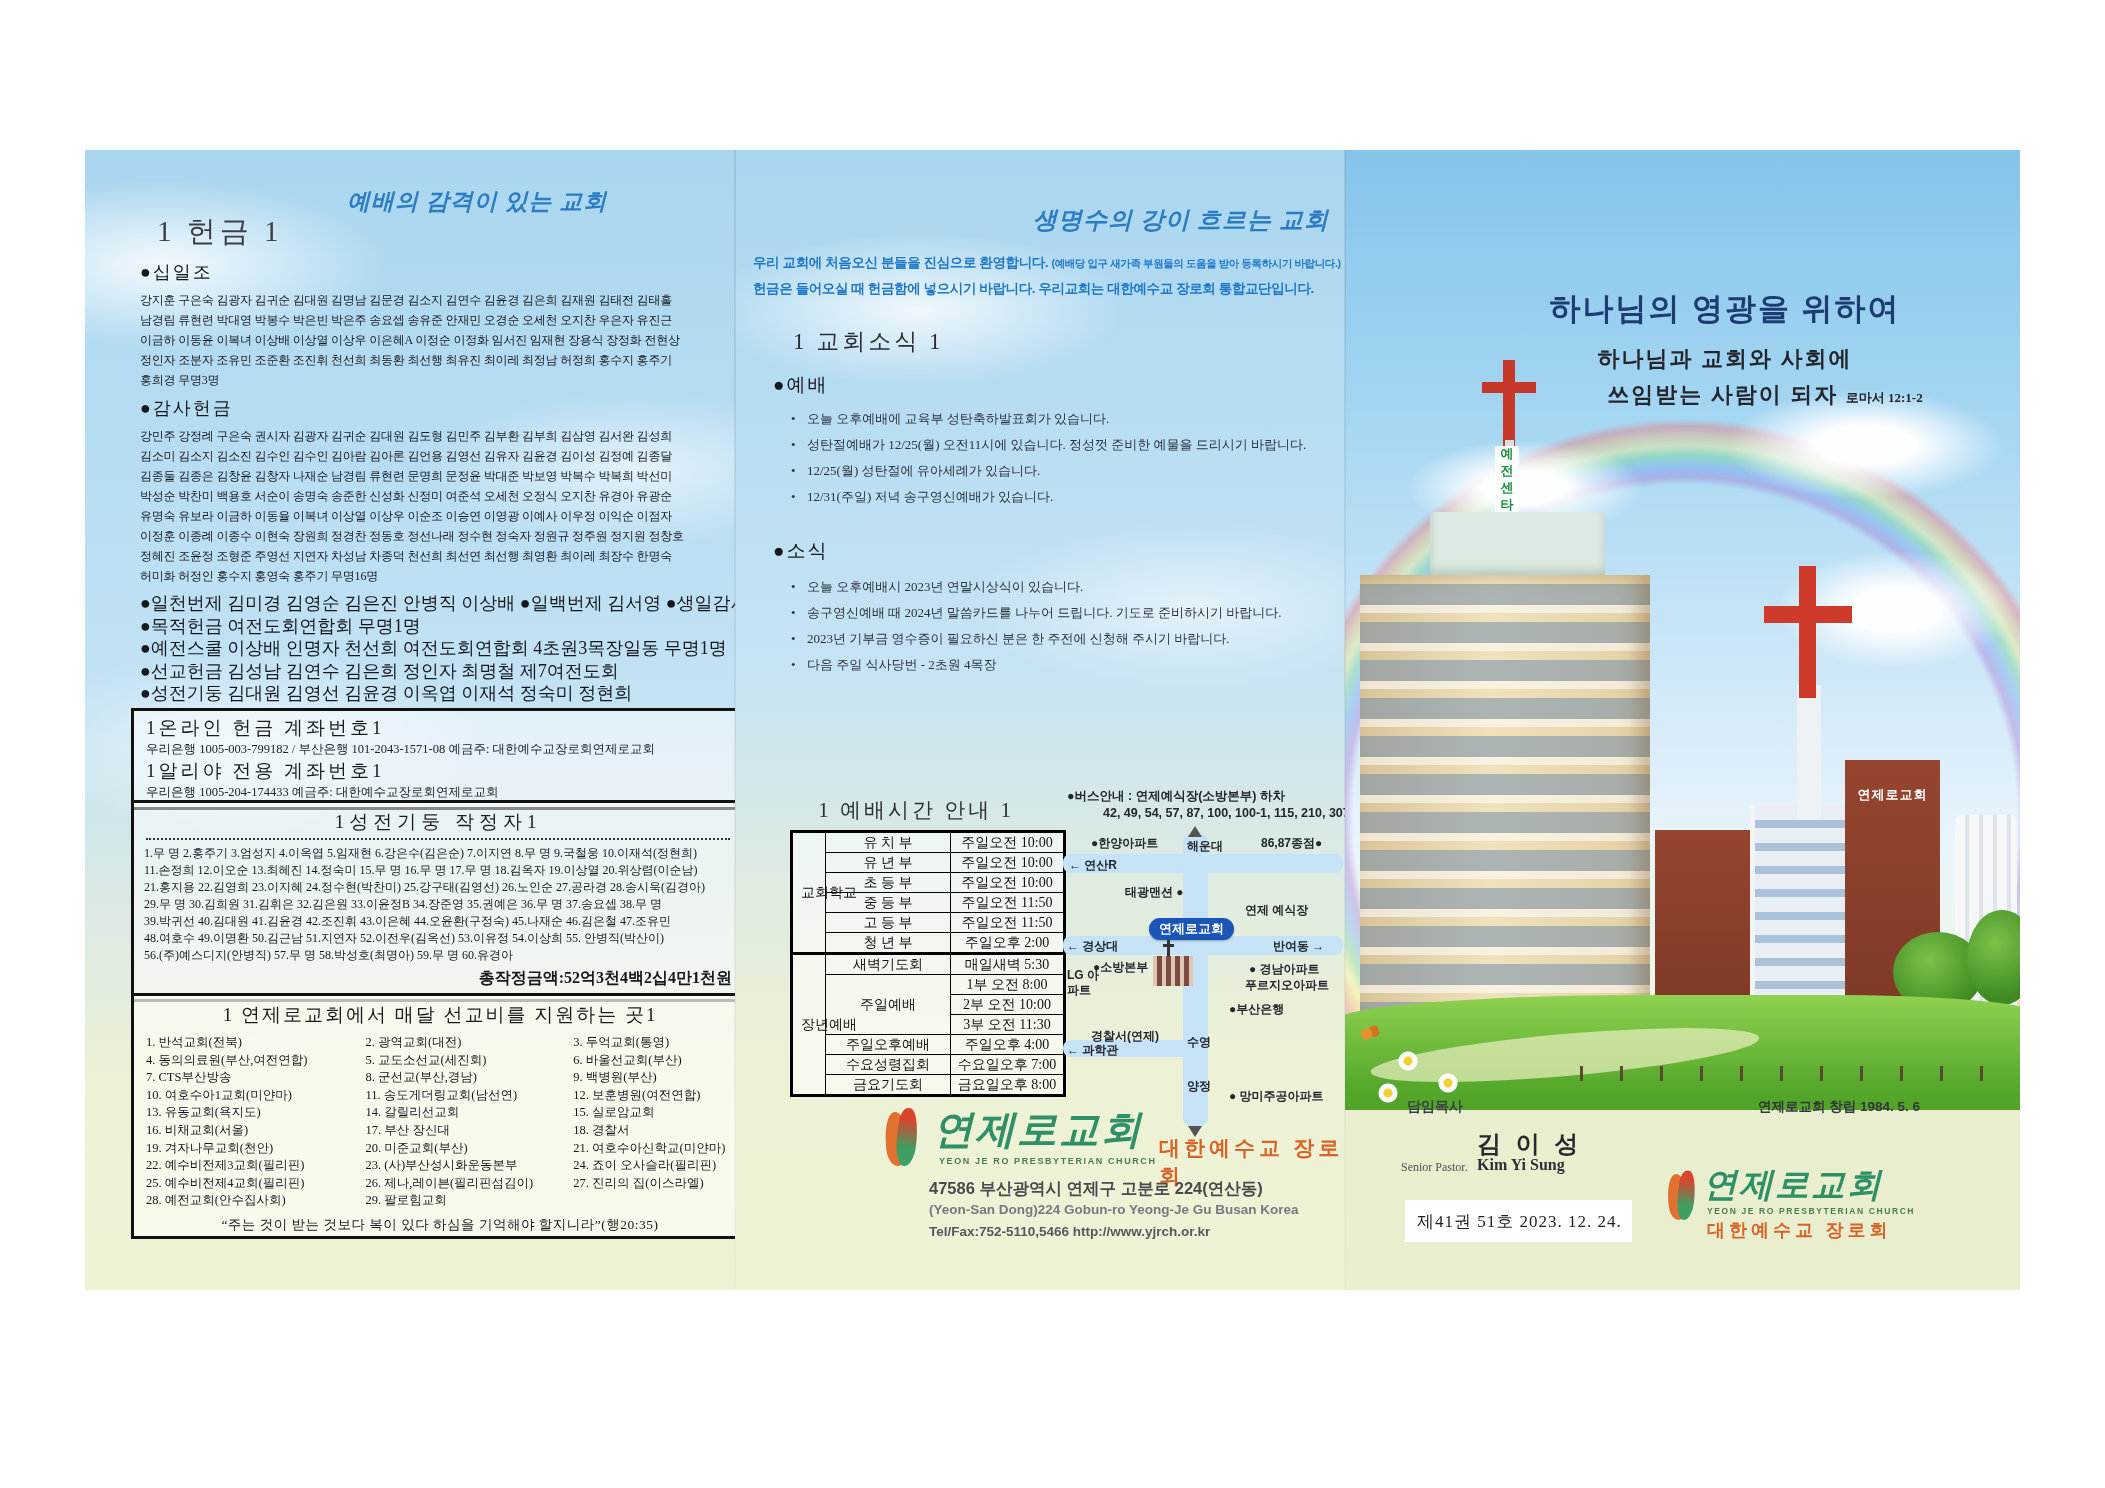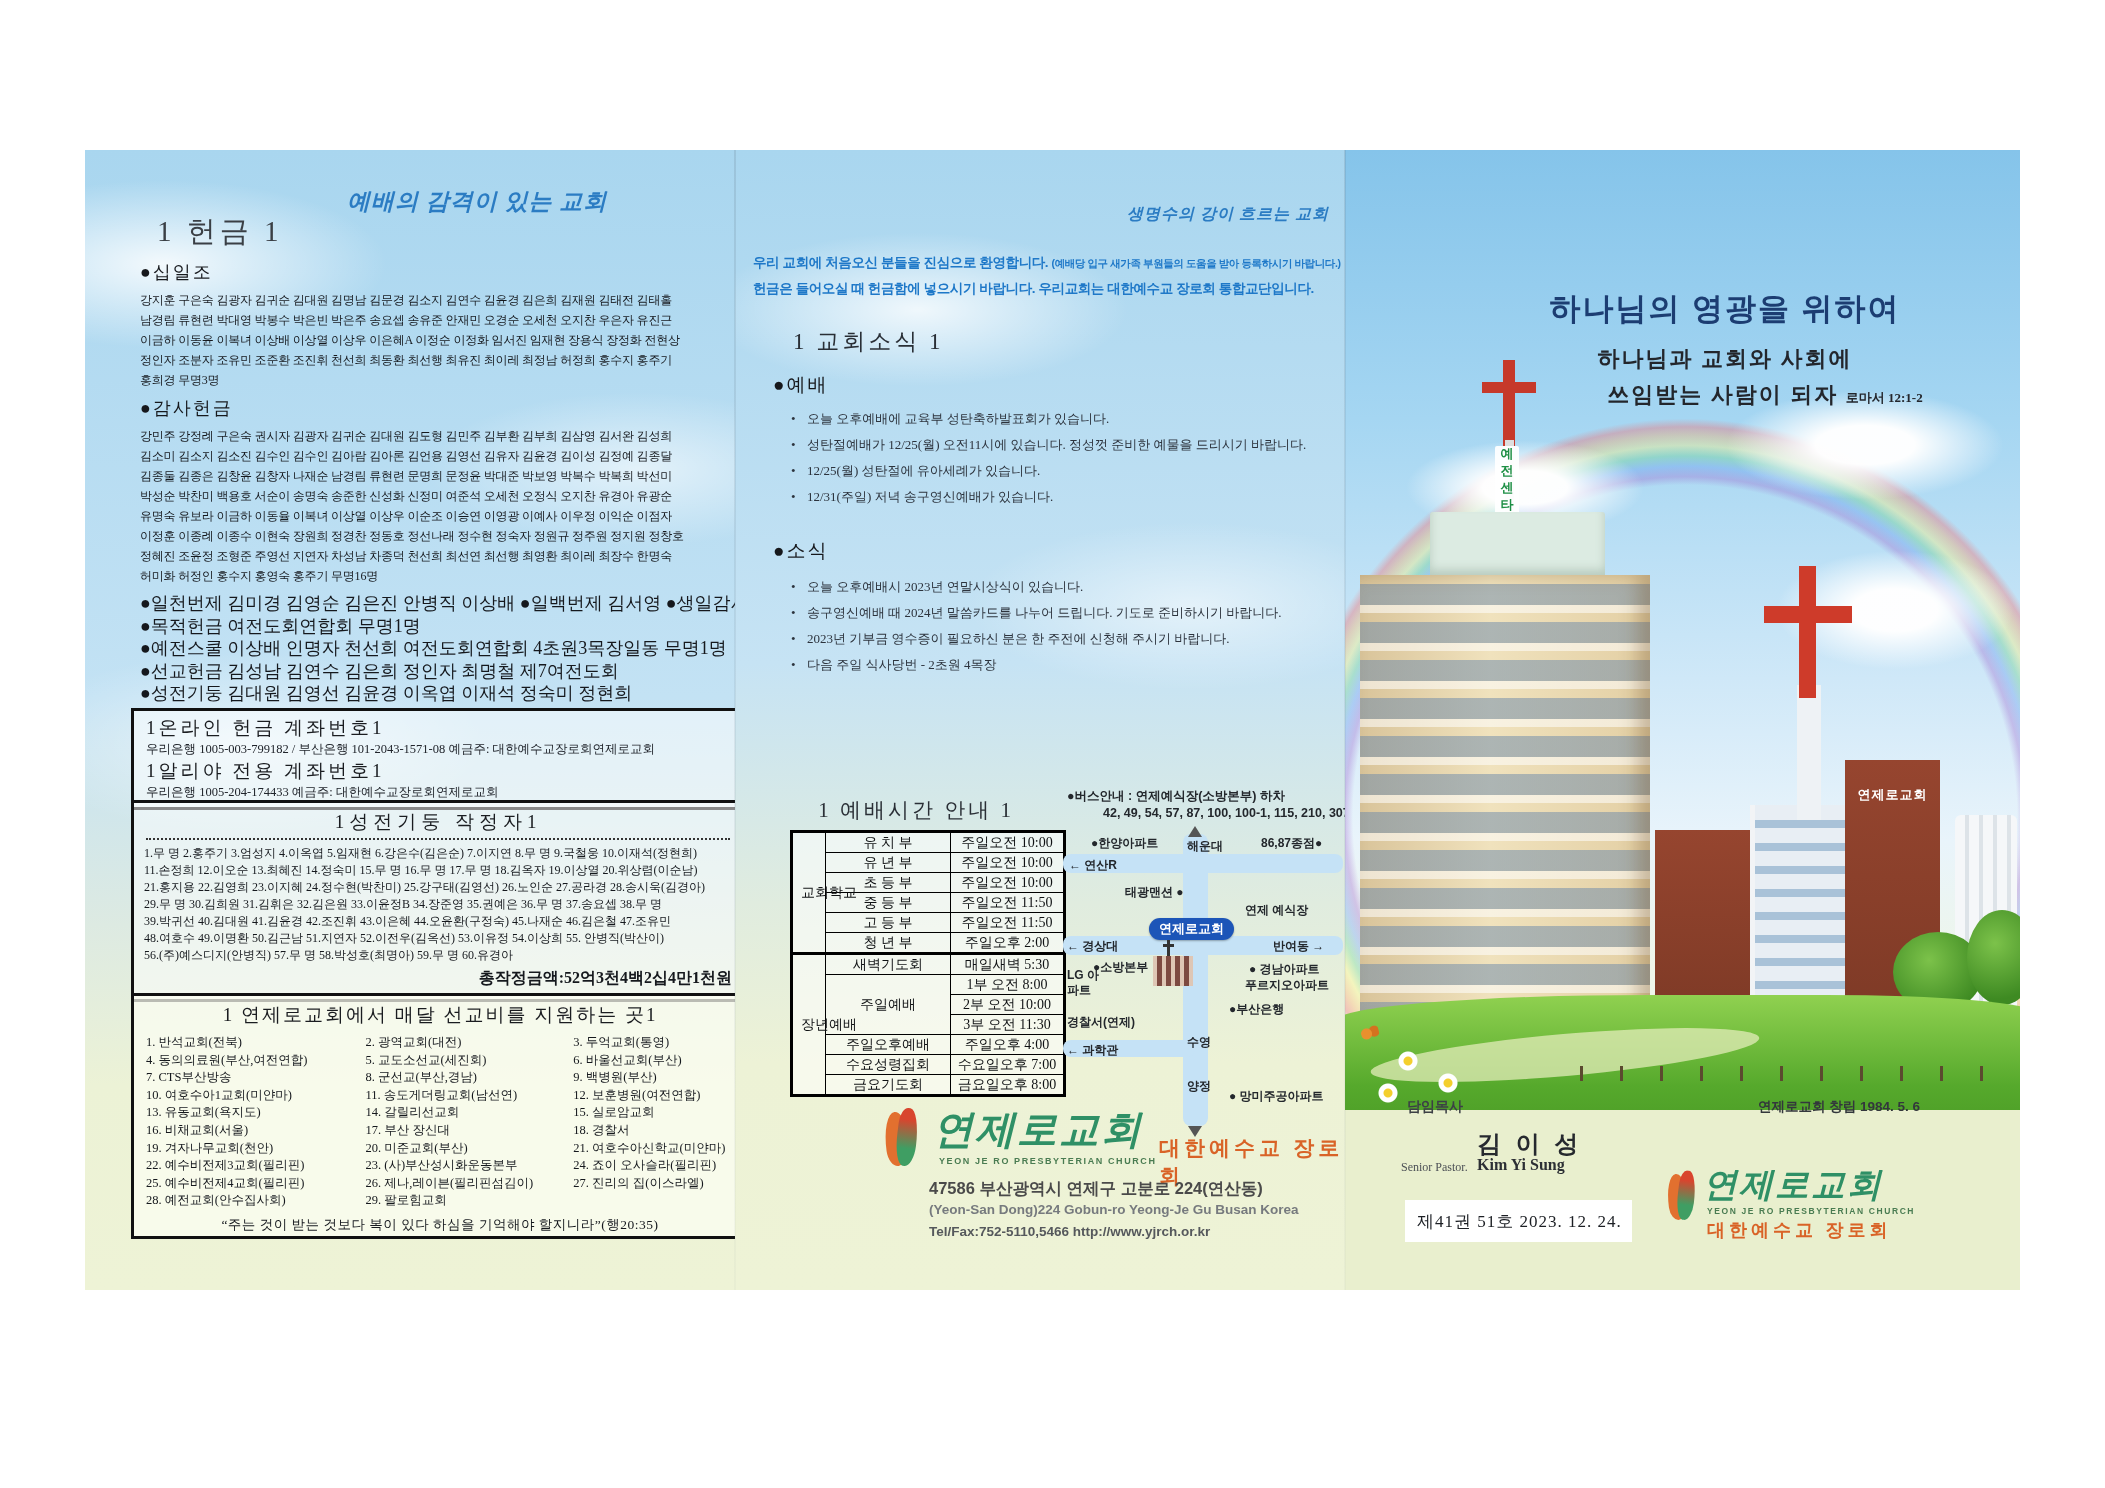--- a/index.html
+++ b/index.html
@@ -211,21 +211,21 @@
             <div>26. 제나,레이븐(필리핀섬김이)</div>
             <div>27. 진리의 집(이스라엘)</div>
             <div>28. 예전교회(안수집사회)</div>
             <div>29. 팔로힘교회</div>
           </div>
         <div class="verse" style="text-align:center;margin-top:6px;">“주는 것이 받는 것보다 복이 있다 하심을 기억해야 할지니라”(행20:35)</div>
       </div>
     </div>
 
     <div class="panel panel-middle">
-      <div class="abs slogan" style="right:16px;top:54px;font-size:16px;">생명수의 강이 흐르는 교회</div>
+      <div class="abs slogan" style="right:16px;top:54px;font-size:24px;">생명수의 강이 흐르는 교회</div>
 
       <div class="abs welcome" style="left:18px;top:104px;">
         <span>우리 교회에 처음오신 분들을 진심으로 환영합니다.</span>
         <span class="note">(예배당 입구 새가족 부원들의 도움을 받아 등록하시기 바랍니다.)</span>
       </div>
       <div class="abs welcome" style="left:18px;top:130px;">헌금은 들어오실 때 헌금함에 넣으시기 바랍니다. 우리교회는 대한예수교 장로회 통합교단입니다.</div>
 
       <div class="abs news-title" style="left:58px;top:176px;">1 교회소식 1</div>
 
       <div class="abs sec-label" style="left:38px;top:222px;font-size:19px;">●예배</div>
@@ -325,21 +325,21 @@
         <div class="map-label" style="left:30px;top:171px;">●소방본부</div>
         <div class="map-label" style="left:4px;top:180px;width:36px;white-space:normal;line-height:1.25;">LG 아파트</div>
 
         <div class="mini-church" style="left:90px;top:168px;"></div>
         <div class="mini-cross-v" style="left:104px;top:152px;width:3px;height:16px;"></div>
         <div class="mini-cross-v" style="left:100px;top:156px;width:11px;height:3px;"></div>
 
         <div class="map-label" style="left:186px;top:173px;">● 경남아파트</div>
         <div class="map-label" style="left:182px;top:189px;">푸르지오아파트</div>
         <div class="map-label" style="left:166px;top:213px;">●부산은행</div>
-        <div class="map-label" style="left:4px;top:226px;">경찰서(연제)</div>
+        <div class="map-label" style="left:4px;top:240px;padding-left:24px;">경찰서(연제)</div>
         <div class="map-label" style="left:4px;top:254px;">← 과학관</div>
         <div class="map-label vstack" style="left:124px;top:246px;width:16px;">수영</div>
         <div class="map-label vstack" style="left:124px;top:290px;width:16px;">양정</div>
         <div class="map-label" style="left:166px;top:300px;">● 망미주공아파트</div>
       </div>
 
       <div class="flame" style="left:148px;top:958px;"></div>
       <div class="abs logo-kr" style="left:198px;top:952px;font-size:40px;">연제로교회</div>
       <div class="abs logo-en" style="left:204px;top:1006px;font-size:9px;">YEON JE RO PRESBYTERIAN CHURCH</div>
       <div class="abs logo-denom" style="left:424px;top:984px;font-size:21px;">대한예수교 장로회</div>

